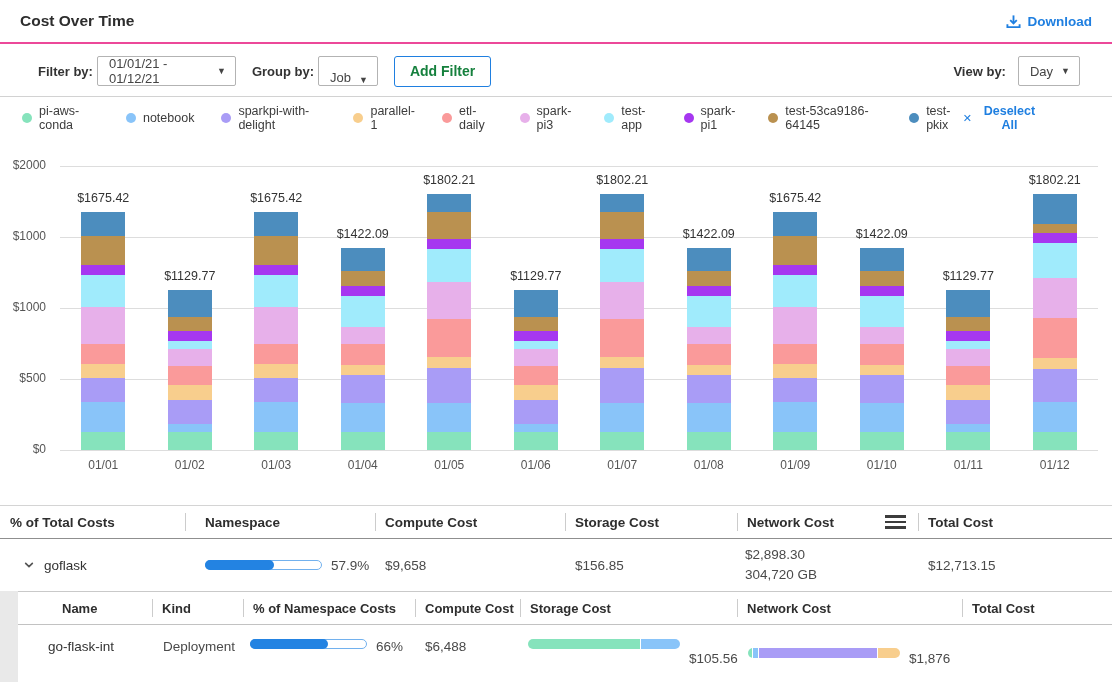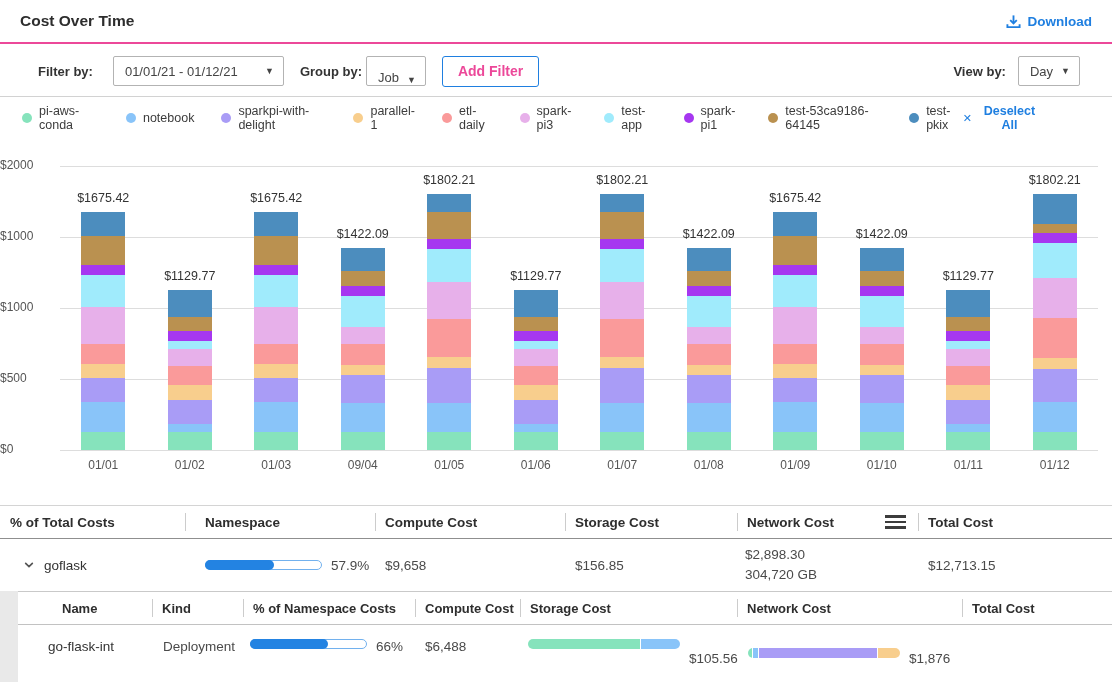--- a/index.html
+++ b/index.html
@@ -13,42 +13,42 @@
   .download-btn { display:flex; align-items:center; gap:7px; background:none; border:none; cursor:pointer;
                   color:#1f7fe0; font-family:inherit; font-size:13.5px; font-weight:bold; }
 
   
   .filterbar { position:absolute; top:46px; left:0; right:0; height:51px; display:flex; align-items:center;
                padding:0 32px 0 38px; border-bottom:1px solid #d2d2d2; }
   .flabel { font-size:13px; font-weight:bold; color:#333; }
   .select { height:30px; border:1px solid #b3b3b3; border-radius:2px; background:#fff; display:flex;
             align-items:center; gap:8px; padding:0 9px 0 11px; font-size:13px; color:#444; cursor:pointer; }
   .caret { font-size:9px; color:#444; line-height:1; }
-  .date-select { margin-left:20px; width:171px; justify-content:space-between; }
+  .date-select { margin-left:4px; width:139px; justify-content:space-between; }
   .groupby-label { margin-left:16px; }
   .group-select { margin-left:4px;align-items:flex-end; }
   .add-filter { margin-left:16px; height:31px; padding:0 15px; background:#fff; border:1.5px solid #1f7fe0;
-                border-radius:3px; color:#ec4899; font-family:inherit; font-size:14px; font-weight:bold; cursor:pointer; }
+                border-radius:3px; color:#15803d; font-family:inherit; font-size:14px; font-weight:bold; cursor:pointer; }
   .spacer { flex:1; }
   .view-select { margin-left:12px; }
 
   
   .legendbar { position:absolute; top:97px; left:0; right:0; height:42px; display:flex; align-items:center;
                padding-left:22px; }
   .legend-items { display:flex; align-items:center; gap:27px; }
   .legend-item { display:flex; align-items:center; gap:7px; font-size:12.5px; color:#3c3c3c; cursor:pointer; }
   .legend-dot { width:10px; height:10px; border-radius:50%; flex:none; }
   .deselect-all { margin-left:auto; margin-right:72px; display:flex; align-items:center; gap:7px; background:none;
                   border:none; color:#1f7fe0; font-family:inherit; font-size:12.5px; font-weight:bold; cursor:pointer; }
   .x-icon { font-size:11px; font-weight:bold; }
 
   
   .chart { position:absolute; top:140px; left:0; right:0; height:350px; }
   .gridline { position:absolute; left:60px; right:14px; height:1px; background:#ddd; }
-  .ytick { position:absolute; left:0; width:46px; text-align:left; font-size:12px; color:#555; }
+  .ytick { position:absolute; left:0; width:46px; text-align:right; font-size:12px; color:#555; }
   .bars-layer { position:absolute; left:60px; right:14px; top:26px; height:284px; display:flex; }
   .bar-col { flex:1; position:relative; }
   .bar-stack { position:absolute; bottom:0; left:50%; transform:translateX(-50%); width:44px;
                display:flex; flex-direction:column-reverse; }
   .bar-seg { width:100%; }
   .bar-total { position:absolute; left:0; width:100%; text-align:center; font-size:12.5px; color:#333; white-space:nowrap; }
   .xlabels { position:absolute; left:60px; right:14px; top:318px; display:flex; }
   .x-label { flex:1; text-align:center; font-size:12px; color:#555; }
 
   
@@ -370,21 +370,21 @@
             <div class="bar-seg" style="height: 9.94px; background: rgb(166, 55, 240);"></div>
             <div class="bar-seg" style="height: 9.23px; background: rgb(186, 145, 80);"></div>
             <div class="bar-seg" style="height: 30.13px; background: rgb(76, 141, 190);"></div>
           </div>
         </div>
       </div>
     <div class="xlabels" id="xlabels">
         <div class="x-label">01/01</div>
         <div class="x-label">01/02</div>
         <div class="x-label">01/03</div>
-        <div class="x-label">09/04</div>
+        <div class="x-label">01/04</div>
         <div class="x-label">01/05</div>
         <div class="x-label">01/06</div>
         <div class="x-label">01/07</div>
         <div class="x-label">01/08</div>
         <div class="x-label">01/09</div>
         <div class="x-label">01/10</div>
         <div class="x-label">01/11</div>
         <div class="x-label">01/12</div>
       </div>
   </div>

